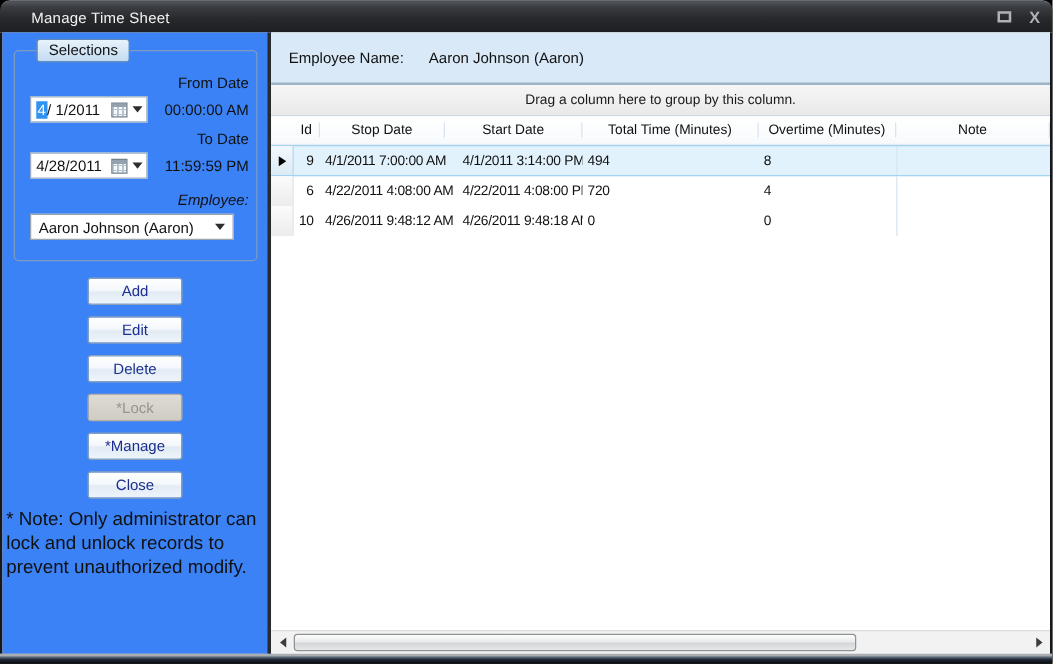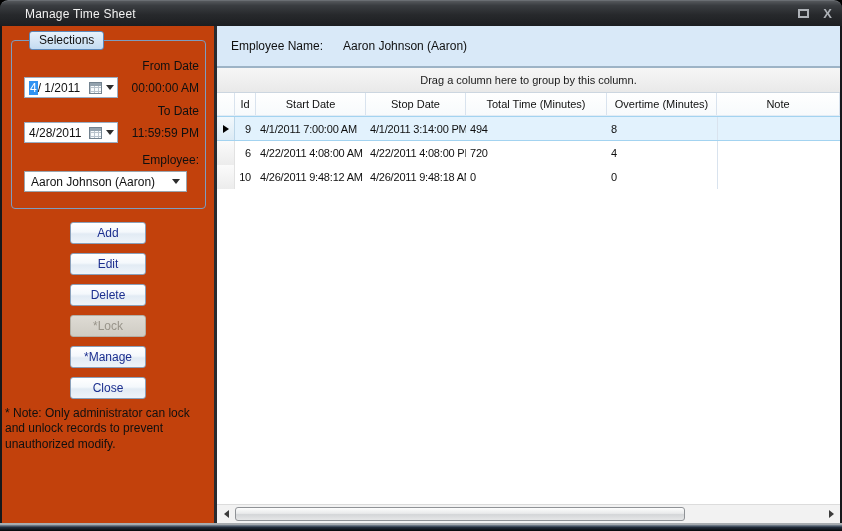--- a/index.html
+++ b/index.html
@@ -17,21 +17,21 @@
   .titlebar .title { font-size:12px; letter-spacing:.2px; }
   .win-controls { margin-left:auto; display:flex; align-items:center; gap:14px; }
   .max-btn { width:11px; height:9px; border:2px solid #aeb2b7; display:inline-block; }
   .close-btn { color:#aeb2b7; font-size:13px; font-weight:bold; line-height:1; cursor:default; }
 
   
   .content { flex:1 1 auto; display:flex; border-left:2px solid #16181b; border-right:2px solid #16181b; background:#fff; min-height:0; }
   .bottom-frame { flex:0 0 8px; background:linear-gradient(#a9adb1 0%, #a9adb1 18%, #5a6878 35%, #222c3a 55%, #05070a 100%); }
 
   
-  .sidebar { flex:0 0 215px; background:#c2410c; border-right:3px solid #282b2f; padding-top:14px; overflow:hidden; }
+  .sidebar { flex:0 0 215px; background:#3b82f6; border-right:3px solid #282b2f; padding-top:14px; overflow:hidden; }
 
   .groupbox { position:relative; margin:0 8px 0 9px; border:1px solid #7d9cc0; border-radius:4px;
               padding:12px 6px 14px 7px; }
   .group-tab { position:absolute; top:-10px; left:17px; background:linear-gradient(#e8f2fb,#c3dbf1);
                border:1px solid #5d89ba; border-radius:3px; padding:1px 9px 2px 9px;
                font-size:12px; color:#111; }
 
   .field-label { font-size:12px; color:#101010; margin:6px 0 4px 5px;text-align:right; }
   .date-row { display:flex; align-items:center; margin-left:5px; }
   .date-input { width:98px; height:21px; background:#fff; border:1px solid #99aec4;
@@ -53,33 +53,33 @@
 
   
   .btn-stack { margin-top:13px; display:flex; flex-direction:column; align-items:center; gap:9px; }
   .btn { width:76px; height:22px; border:1px solid #8aa0ba; border-radius:3px;
          background:linear-gradient(#ffffff 0%, #f4f8fc 45%, #e2ebf4 55%, #eef4fa 100%);
          color:#1c2f8f; font-size:12px; font-family:"Liberation Sans",sans-serif;
          display:flex; align-items:center; justify-content:center; cursor:default; }
   .btn.disabled { border-color:#b3afa6; background:linear-gradient(#dedbd4,#cfccc4);
                   color:#98948a; }
 
-  .note-text { margin:7px 4px 0 3px; font-size:12px; color:#101010; line-height:1.28; }
+  .note-text { margin:7px 4px 0 3px; font-size:15px; color:#101010; line-height:1.28; }
 
   
   .main { flex:1 1 auto; display:flex; flex-direction:column; background:#fff; min-width:0; }
   .emp-band { flex:0 0 42px; background:#d9e9f8; border-bottom:2px solid #9db3c6;
               display:flex; align-items:center; padding-left:14px; font-size:12px; color:#101010; }
   .emp-band .emp-value { margin-left:20px; }
 
   .drag-band { flex:0 0 25px; background:linear-gradient(#f6f6f6,#e9e9e9); border-bottom:1px solid #ccd6e0;
                display:flex; align-items:center; justify-content:center; font-size:11px; color:#1a1a1a; }
 
   .grid-header { flex:0 0 23px; display:flex; background:linear-gradient(#ffffff,#f7fafc);
-                 border-bottom:1px solid #e2ecf5; font-size:11px; color:#101010; }
+                 border-bottom:1px solid #e2ecf5; font-size:11px; color:#101010;align-items:center; }
   .grid-header .cell { display:flex; align-items:center; justify-content:center;
                        border-right:1px solid #d9e3ee; overflow:hidden; white-space:nowrap; }
   .c-ind { flex:0 0 18px; } .c-id { flex:0 0 21px; } .c-start { flex:0 0 110px; }
   .c-stop { flex:0 0 100px; } .c-total { flex:0 0 141px; } .c-ot { flex:0 0 110px; }
   .c-note { flex:1 1 auto; }
 
   .grid-row { flex:0 0 24px; display:flex; font-size:11px; color:#101010; letter-spacing:-0.2px; }
   .grid-row .cell { display:flex; align-items:center; padding-left:4px; overflow:hidden; white-space:nowrap; }
   .grid-row .c-id { justify-content:flex-end; padding-right:5px; padding-left:0; }
   .grid-row .c-ind { padding:0; justify-content:center;
@@ -142,21 +142,21 @@
           <div class="date-input">
             <span>4/28/2011</span>
             <span class="cal-wrap">
               <span class="cal-icon"></span>
               <span class="dd-arrow"></span>
             </span>
           </div>
           <span class="time-label">11:59:59 PM</span>
         </div>
 
-        <div class="field-label" style="margin-top:10px;">Employee:</div>
+        <div class="field-label" style="margin-top:10px;font-style:italic;">Employee:</div>
         <div class="combo">
           <span>Aaron Johnson (Aaron)</span>
           <span class="dd-arrow"></span>
         </div>
       </div>
 
       <div class="btn-stack">
         <button class="btn">Add</button>
         <button class="btn">Edit</button>
         <button class="btn">Delete</button>
@@ -175,22 +175,22 @@
         <span class="emp-value">Aaron Johnson (Aaron)</span>
       </div>
 
       <div class="drag-band">
         <span>Drag a column here to group by this column.</span>
       </div>
 
       <div class="grid-header">
         <div class="cell c-ind"></div>
         <div class="cell c-id">Id</div>
+        <div class="cell c-stop">Stop Date</div>
         <div class="cell c-start">Start Date</div>
-        <div class="cell c-stop">Stop Date</div>
         <div class="cell c-total">Total Time (Minutes)</div>
         <div class="cell c-ot">Overtime (Minutes)</div>
         <div class="cell c-note">Note</div>
       </div>
 
       <div class="grid-row selected">
         <div class="cell c-ind">
             <span class="row-arrow"></span>
           </div>
         <div class="cell c-id">9</div>

